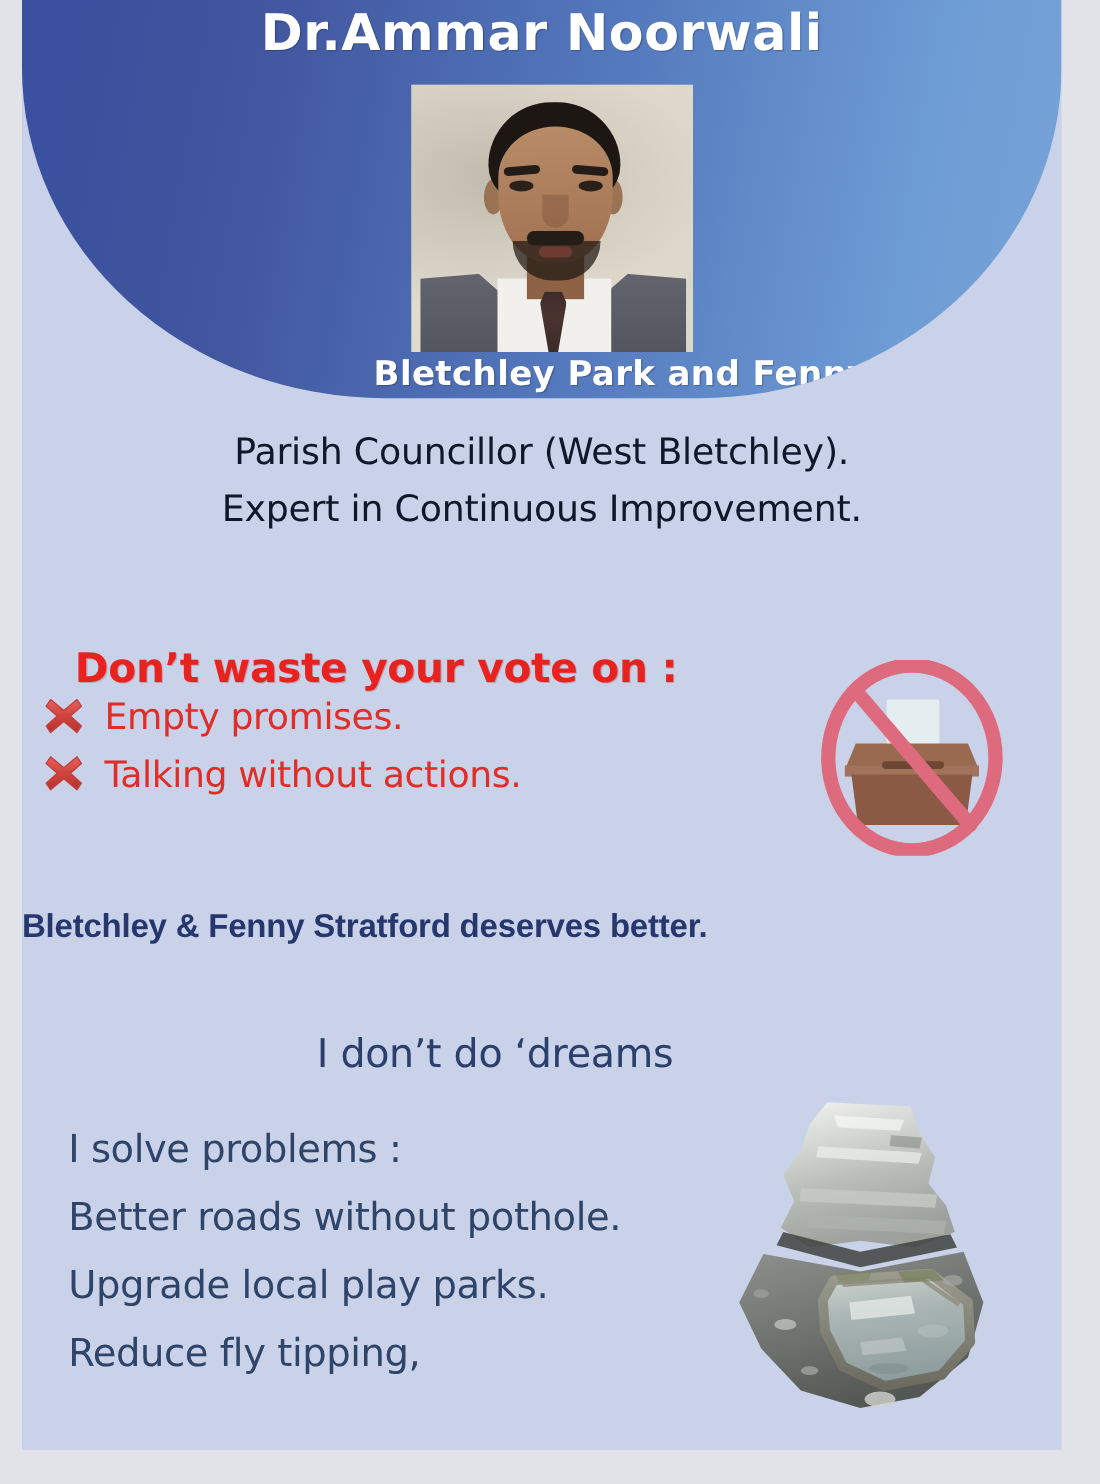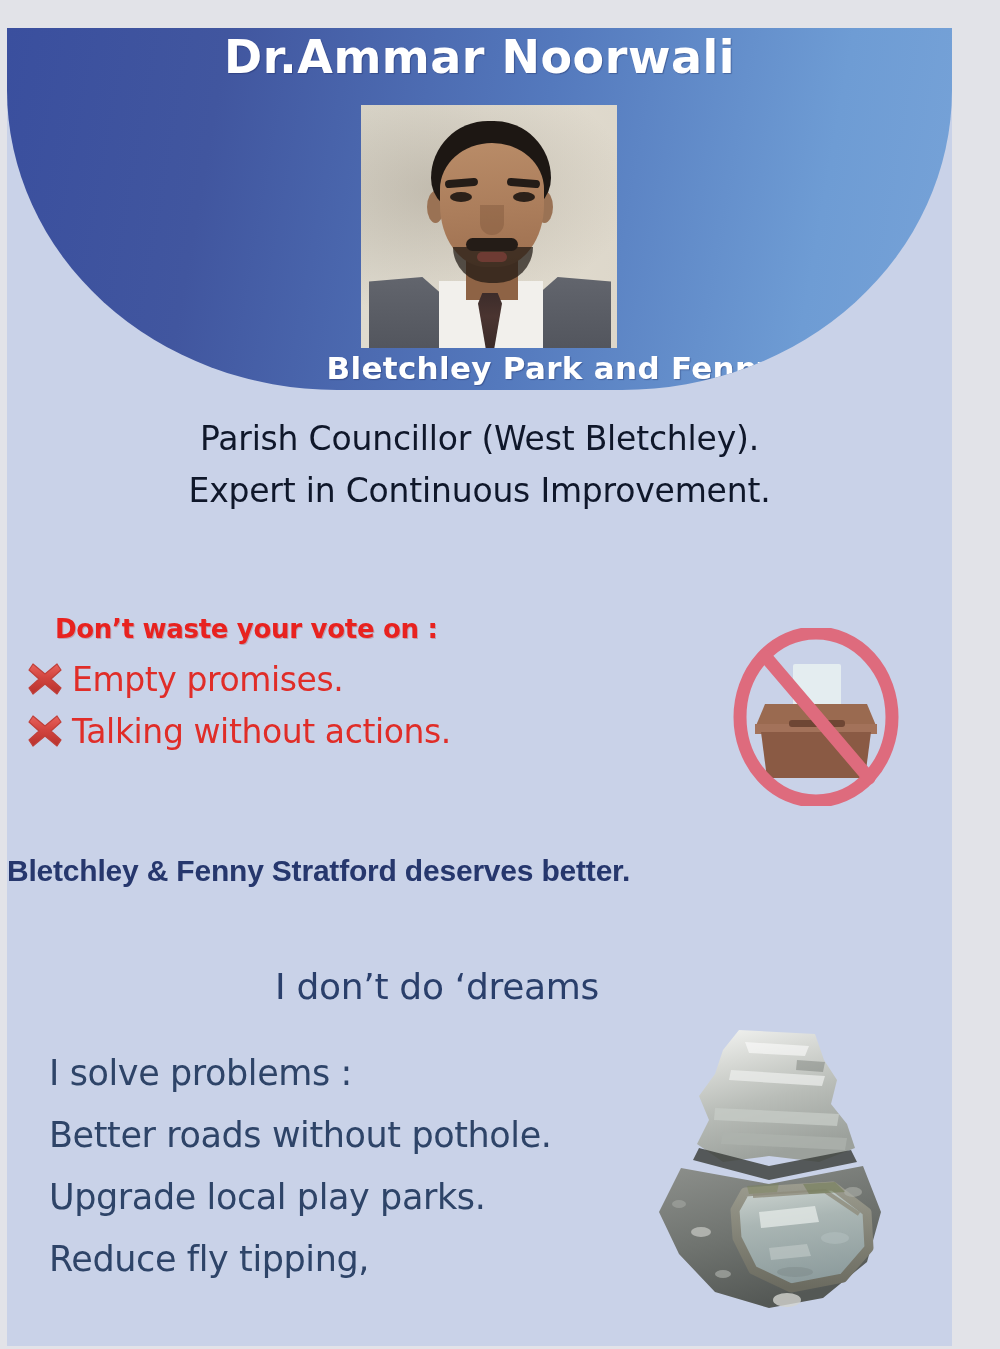--- a/index.html
+++ b/index.html
@@ -17,27 +17,26 @@
   
   #poster {
     position: relative;
     width: 1000px;
     height: 1349px;
     background: #e2e3e8;
     box-sizing: border-box;
   }
   #poster-body {
     position: absolute;
-    left: 7px;
+    left: 20px;
     top: 0px;
     width: 945px;
     height: 1318px;
     background: #c9d2e8;
     overflow: hidden;
-    margin-top: 28px;
   }
 
   
   #header {
     position: absolute;
     left: 0;
     top: 0;
     width: 945px;
     height: 362px;
     background: linear-gradient(100deg, #3a4f9e 0%, #41569f 22%, #5479bd 55%, #6e9cd4 84%, #77a3d8 100%);
@@ -193,32 +192,32 @@
   #warning-block {
     position: absolute;
     left: 0; top: 586px;
     width: 945px;
     height: 225px;
   }
   #warning-heading {
     position: absolute;
     left: 48px; top: 0px;
     color: #e8221f;
-    font-size: 26px;
+    font-size: 37px;
     font-weight: bold;
     font-family: "DejaVu Sans", sans-serif;
     letter-spacing: -0.3px;
     text-shadow: 1px 1px 0 rgba(150,20,20,0.25);
   }
   .warn-item {
     position: absolute;
     left: 18px;
     display: flex;
     align-items: center;
-    gap: 7px;
+    gap: 17px;
     color: #e02d28;
     font-size: 33px;
     font-family: "DejaVu Sans", sans-serif;
     letter-spacing: -0.4px;
     white-space: nowrap;
   }
   .warn-item.i0 { top: 45px; }
   .warn-item.i1 { top: 97px; align-items: center; }
   .warn-item.i2 { top: 149px; }
 

